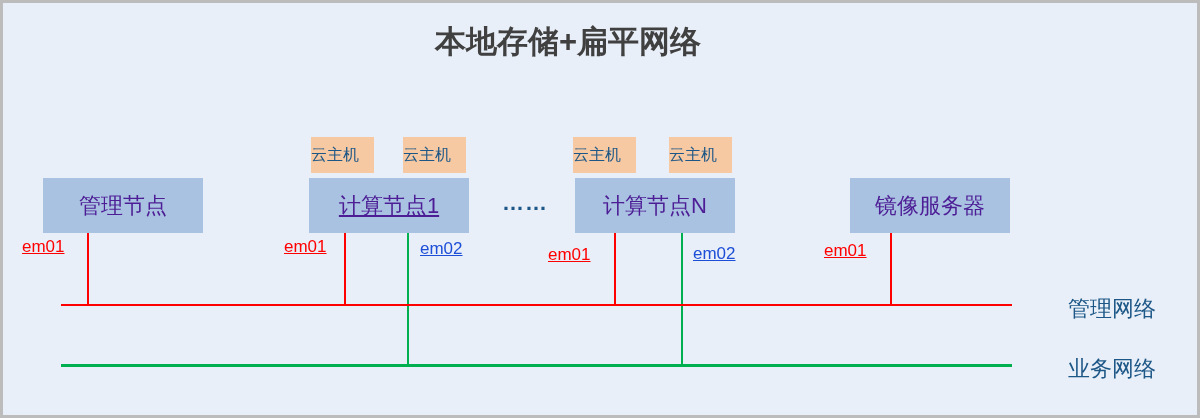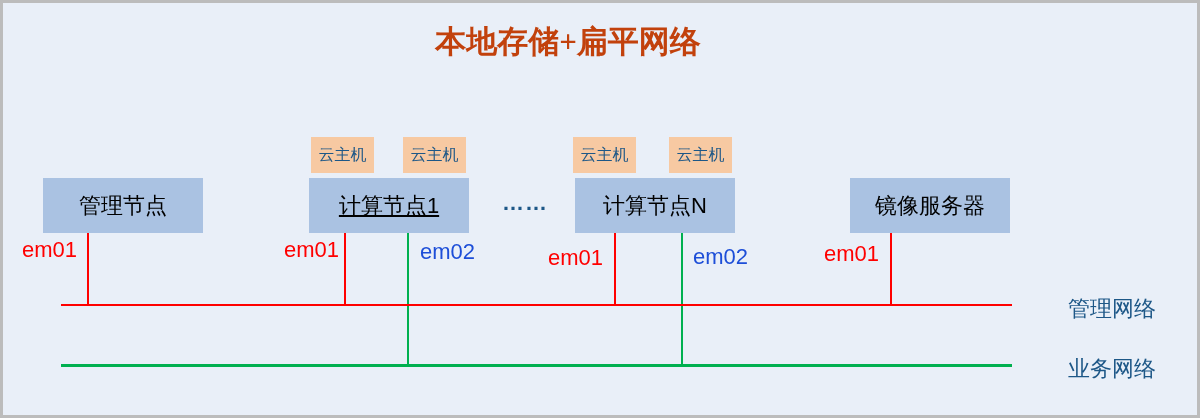--- a/index.html
+++ b/index.html
@@ -16,46 +16,45 @@
     box-shadow: inset 0 0 0 3px #bcbcbc;
     overflow: hidden;
   }
   .title {
     position: absolute;
     left: 568px;
     top: 21px;
     transform: translateX(-50%);
     font-size: 31px;
     font-weight: bold;
-    color: #c2410c;
+    color: #404040;
     white-space: nowrap;
-    font-family: Liberation Serif, serif;
   }
   .node-box {
     position: absolute;
     top: 178px;
     width: 160px;
     height: 55px;
     background: #aac2e2;
-    color: #000000;
+    color: #4c1d95;
     font-size: 22px;
     line-height: 55px;
     text-align: center;
     white-space: nowrap;
   }
   .cloud-box {
     position: absolute;
     top: 137px;
     width: 63px;
     height: 36px;
     background: #f7c9a2;
     color: #1d5787;
     font-size: 16px;
     line-height: 36px;
-    text-align: center;
+    text-align: left;
     white-space: nowrap;
   }
   .ellipsis {
     position: absolute;
     left: 502px;
     top: 190px;
     width: 44px;
     font-size: 22px;
     font-weight: bold;
     color: #1d5787;
@@ -71,22 +70,23 @@
   .vline.green { background: #00b050; top: 233px; height: 132px; }
   .hline {
     position: absolute;
     left: 61px;
     width: 951px;
   }
   .hline.red   { top: 304px; height: 1.5px; background: #ff0000; }
   .hline.green { top: 363.5px; height: 3px; background: #00b050; }
   .nic-label {
     position: absolute;
-    font-size: 22px;
+    font-size: 17px;
     white-space: nowrap;
+    text-decoration: underline;
   }
   .nic-label.em01 { color: #ff0000; }
   .nic-label.em02 { color: #1d4ed8; }
   .net-label {
     position: absolute;
     left: 1068px;
     font-size: 22px;
     color: #1d5787;
     white-space: nowrap;
   }

